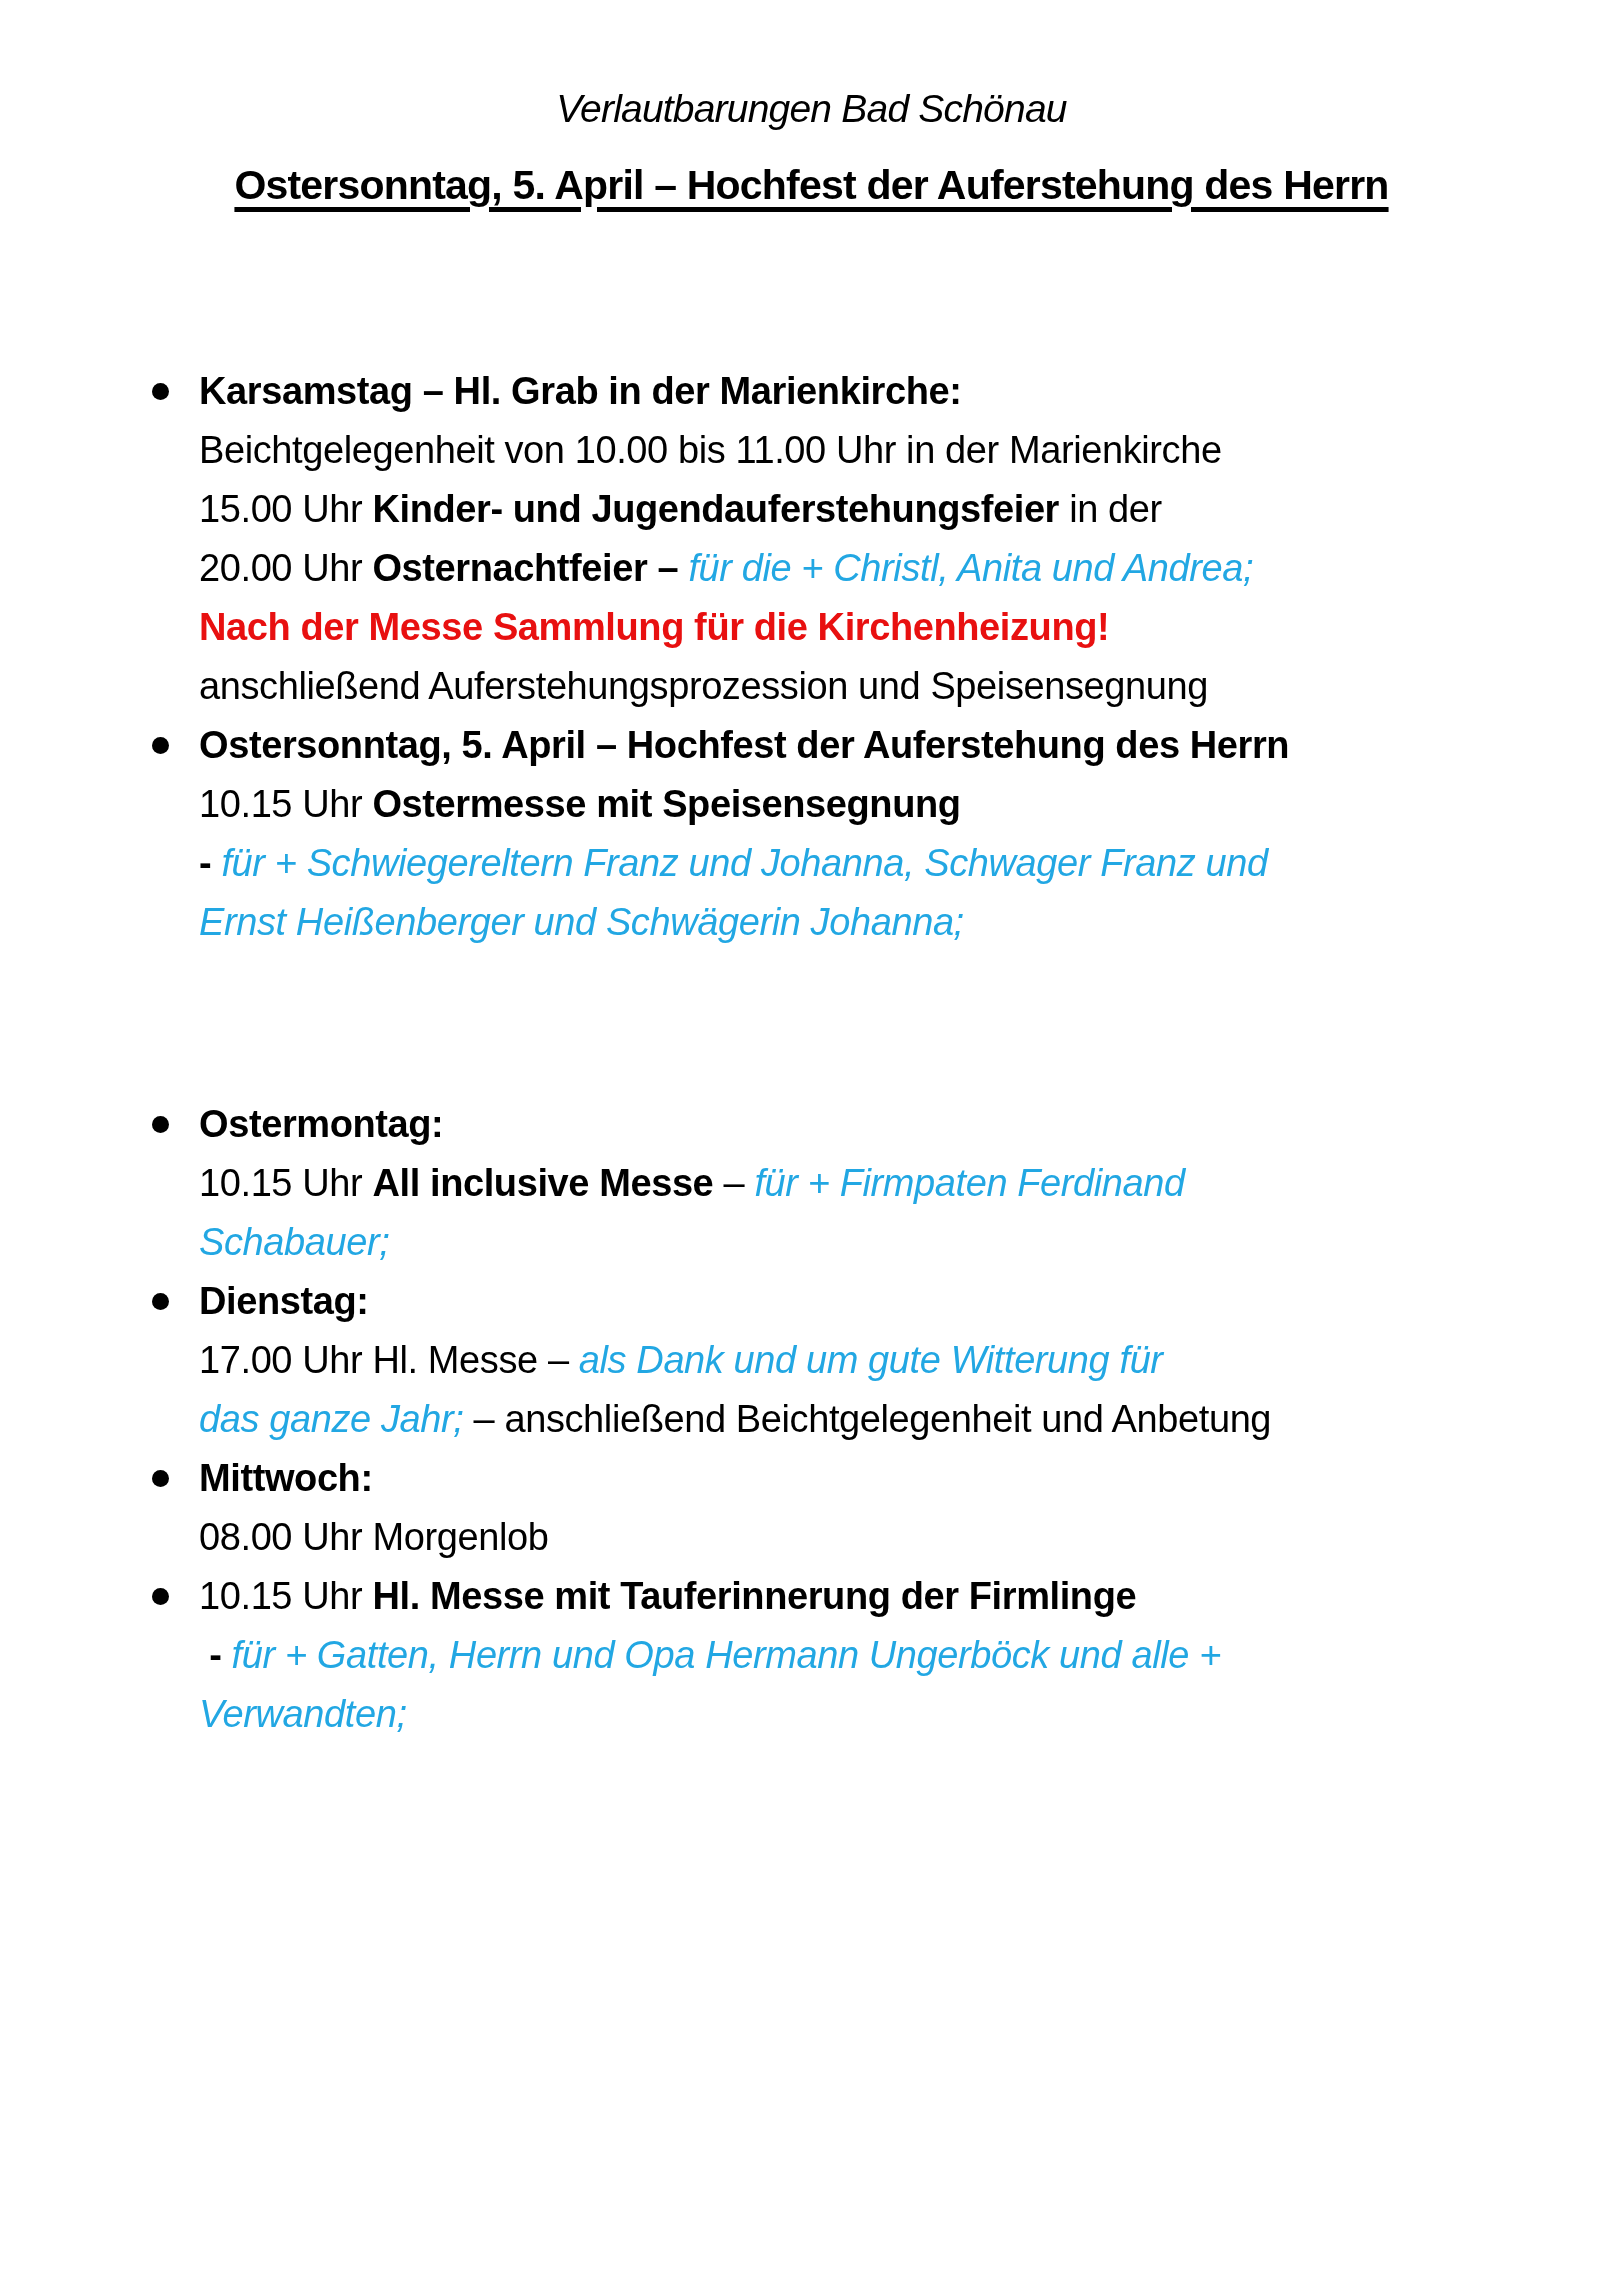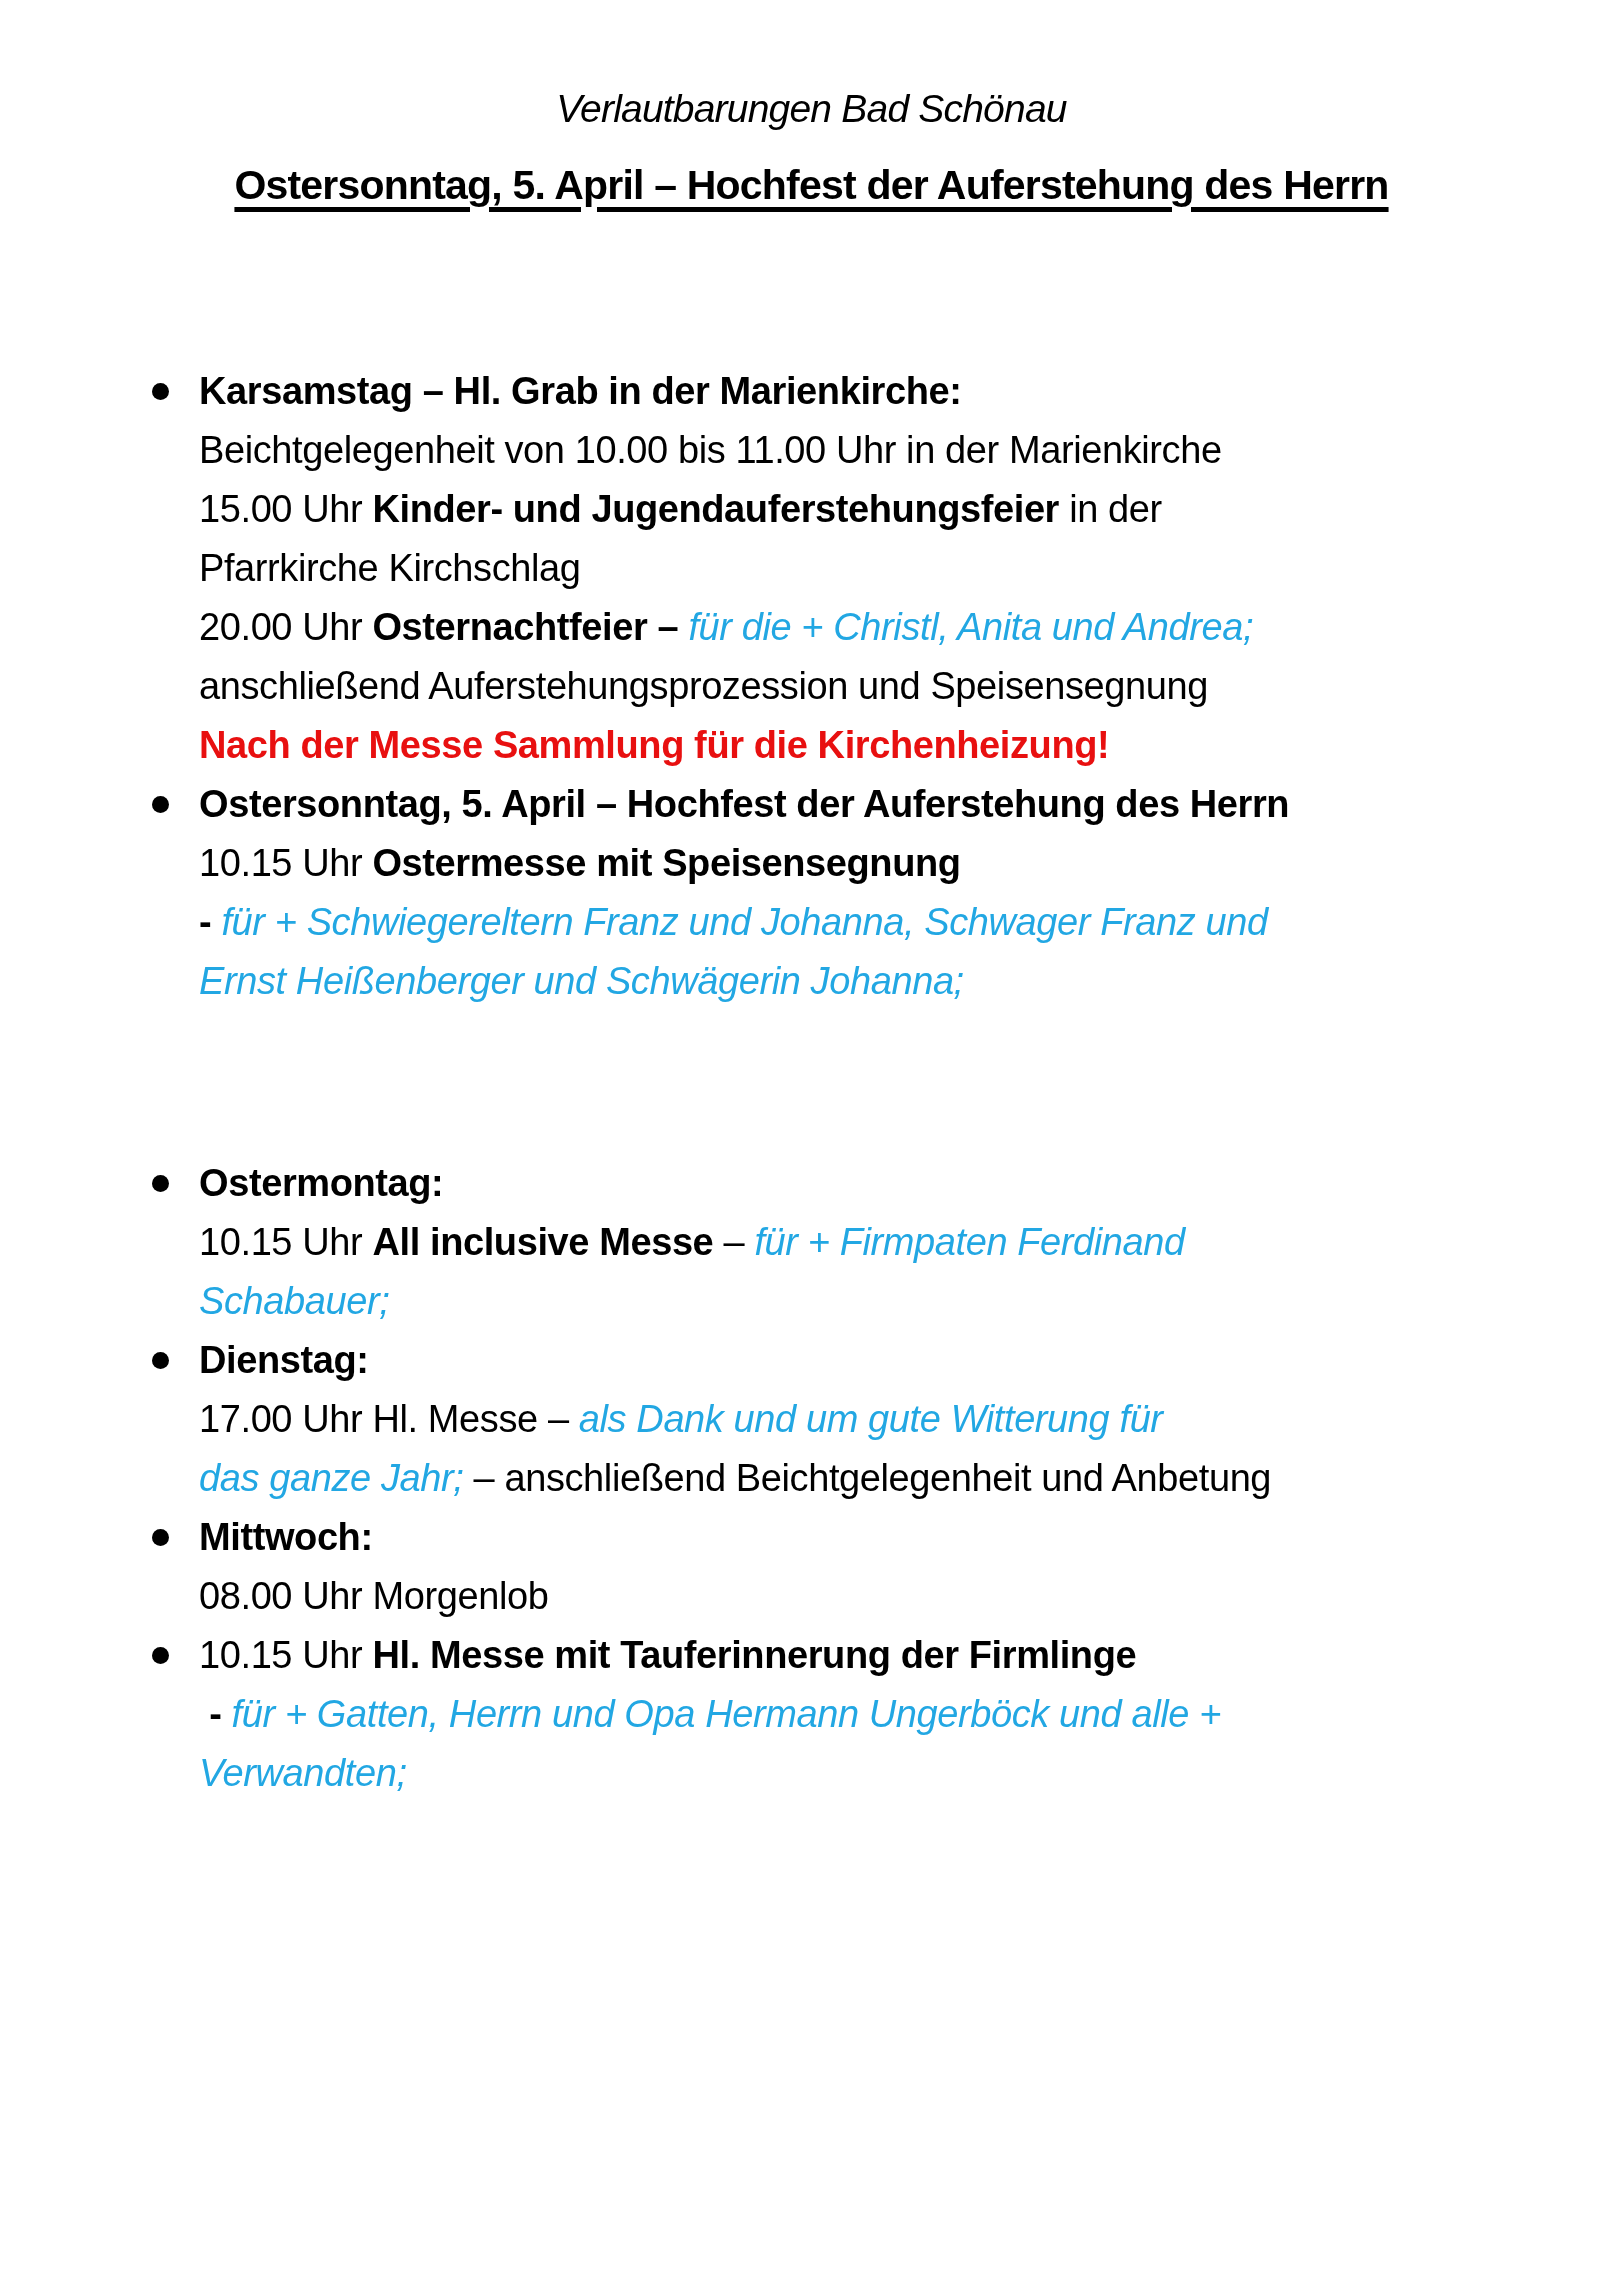--- a/index.html
+++ b/index.html
@@ -88,24 +88,23 @@
 
   <div class="doc-heading">
     <span class="underline">Ostersonntag, 5. April – Hochfest der Auferstehung des Herrn</span>
   </div>
 
   <ul class="announcements">
       <li class="">
         <div class="line"><span class="item-title">Karsamstag – Hl. Grab in der Marienkirche:</span></div>
         <div class="line"><span class="seg-n">Beichtgelegenheit von 10.00 bis 11.00 Uhr in der Marienkirche</span></div>
         <div class="line"><span class="seg-n">15.00 Uhr </span><span class="seg-b">Kinder- und Jugendauferstehungsfeier</span><span class="seg-n"> in der</span></div>
-        <div class="line"><span class="seg-n">Pfarrkirche Kirchschlag</span></div>
         <div class="line"><span class="seg-n">20.00 Uhr </span><span class="seg-b">Osternachtfeier – </span><span class="seg-i">für die + Christl, Anita und Andrea;</span></div>
+        <div class="line"><span class="seg-r">Nach der Messe Sammlung für die Kirchenheizung!</span></div>
         <div class="line"><span class="seg-n">anschließend Auferstehungsprozession und Speisensegnung</span></div>
-        <div class="line"><span class="seg-r">Nach der Messe Sammlung für die Kirchenheizung!</span></div>
       </li>
       <li class="">
         <div class="line"><span class="item-title">Ostersonntag, 5. April – Hochfest der Auferstehung des Herrn</span></div>
         <div class="line"><span class="seg-n">10.15 Uhr </span><span class="seg-b">Ostermesse mit Speisensegnung</span></div>
         <div class="line"><span class="seg-b">- </span><span class="seg-i">für + Schwiegereltern Franz und Johanna, Schwager Franz und</span></div>
         <div class="line"><span class="seg-i">Ernst Heißenberger und Schwägerin Johanna;</span></div>
       </li>
       <li class="gap-before">
         <div class="line"><span class="item-title">Ostermontag:</span></div>
         <div class="line"><span class="seg-n">10.15 Uhr </span><span class="seg-b">All inclusive Messe</span><span class="seg-n"> – </span><span class="seg-i">für + Firmpaten Ferdinand</span></div>

